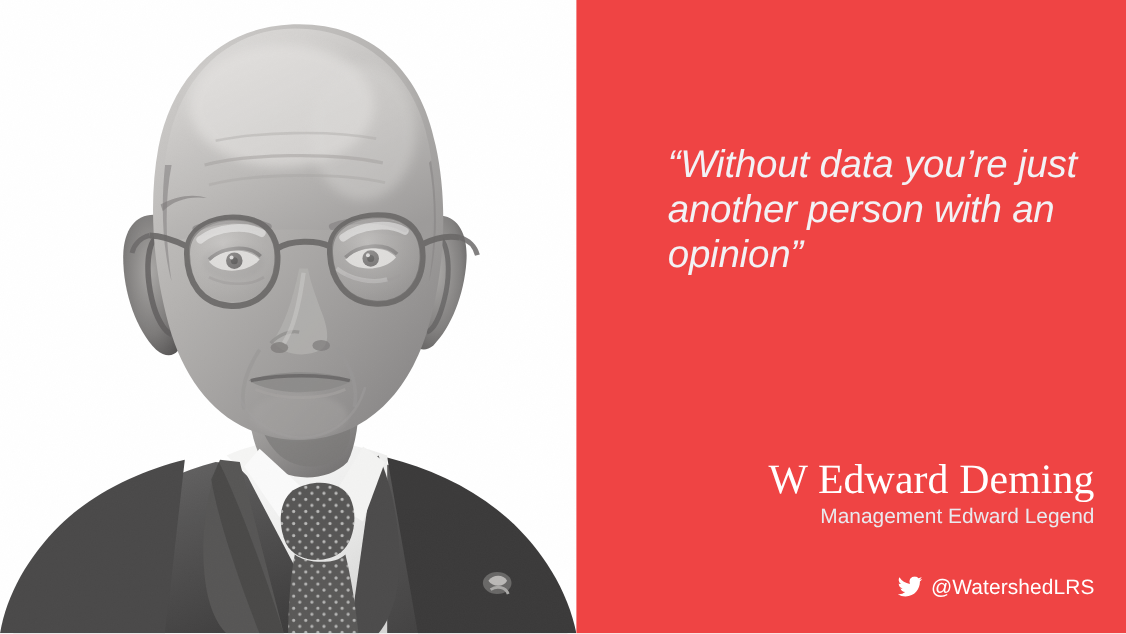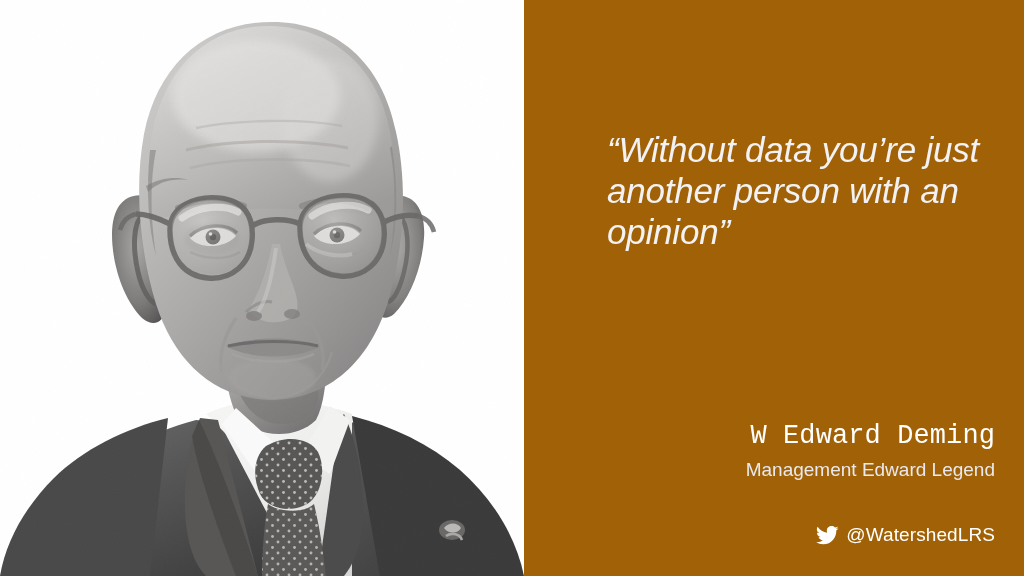--- a/index.html
+++ b/index.html
@@ -35,21 +35,21 @@
     display: block;
   }
 
   
   #quote-panel {
     position: absolute;
     left: 524px;
     top: 0;
     width: 500px;
     height: 576px;
-    background: #a16207;
+    background: #ef4444;
   }
 
   #quote-text {
     position: absolute;
     left: 83px;
     top: 129px;
     width: 392px;
     margin: 0;
     font-family: "Liberation Sans", sans-serif;
     font-style: italic;
@@ -63,42 +63,41 @@
 
   #attribution {
     position: absolute;
     left: 0;
     right: 29px;
     top: 418px;
     text-align: right;
   }
   #author-name {
     margin: 0;
-    font-family: Liberation Mono, monospace;
+    font-family: Liberation Serif, serif;
     font-weight: 400;
-    font-size: 27px;
+    font-size: 38px;
     line-height: 36px;
     color: #ffffff;
     letter-spacing: 0.1px;
   }
   #author-title {
     margin: 4px 0 0 0;
     font-family: "Liberation Sans", sans-serif;
     font-weight: 400;
     font-size: 19px;
     line-height: 23px;
     color: #e9e9ee;
   }
 
   #social {
     position: absolute;
     right: 29px;
     top: 524px;
     display: flex;
-    align-items: center;
     gap: 7px;
   }
   #twitter-icon {
     display: block;
     width: 23px;
     height: 19px;
   }
   #twitter-handle {
     font-family: "Liberation Sans", sans-serif;
     font-weight: 400;

